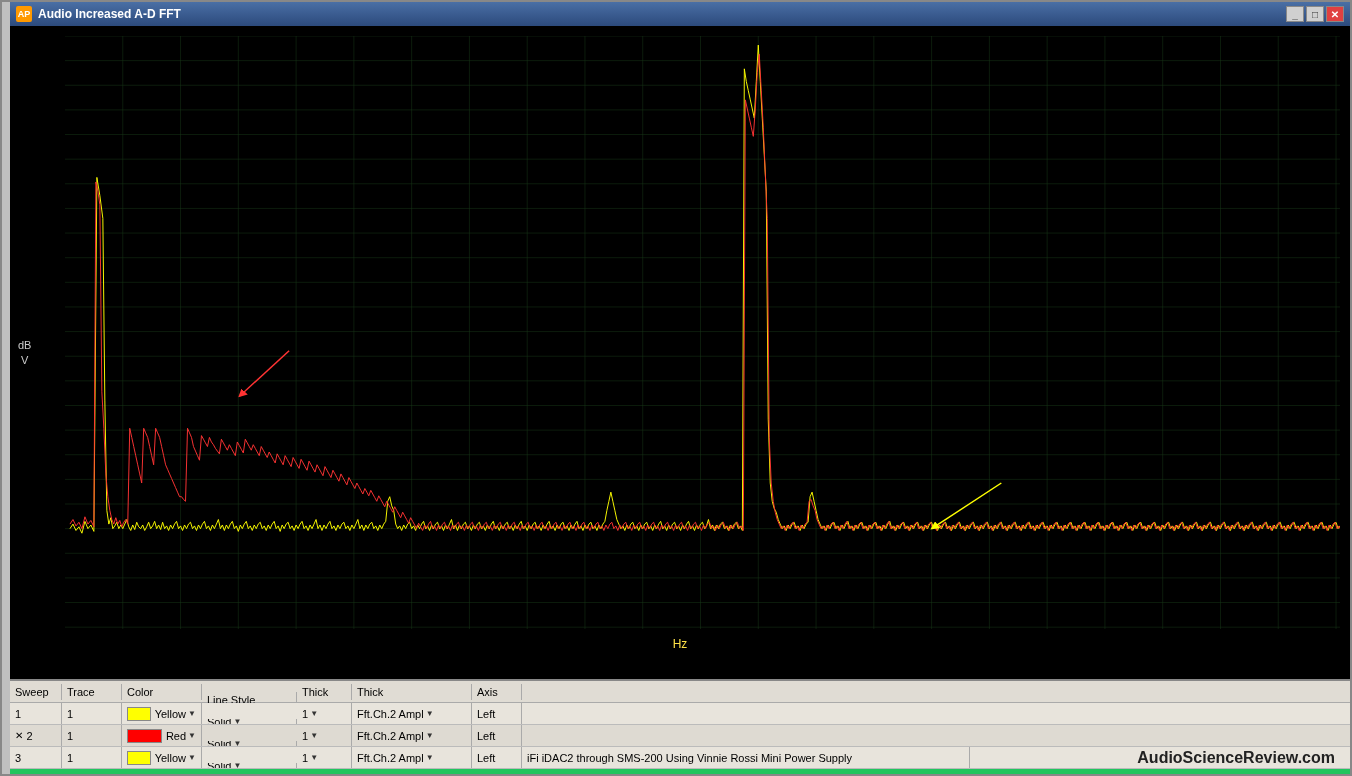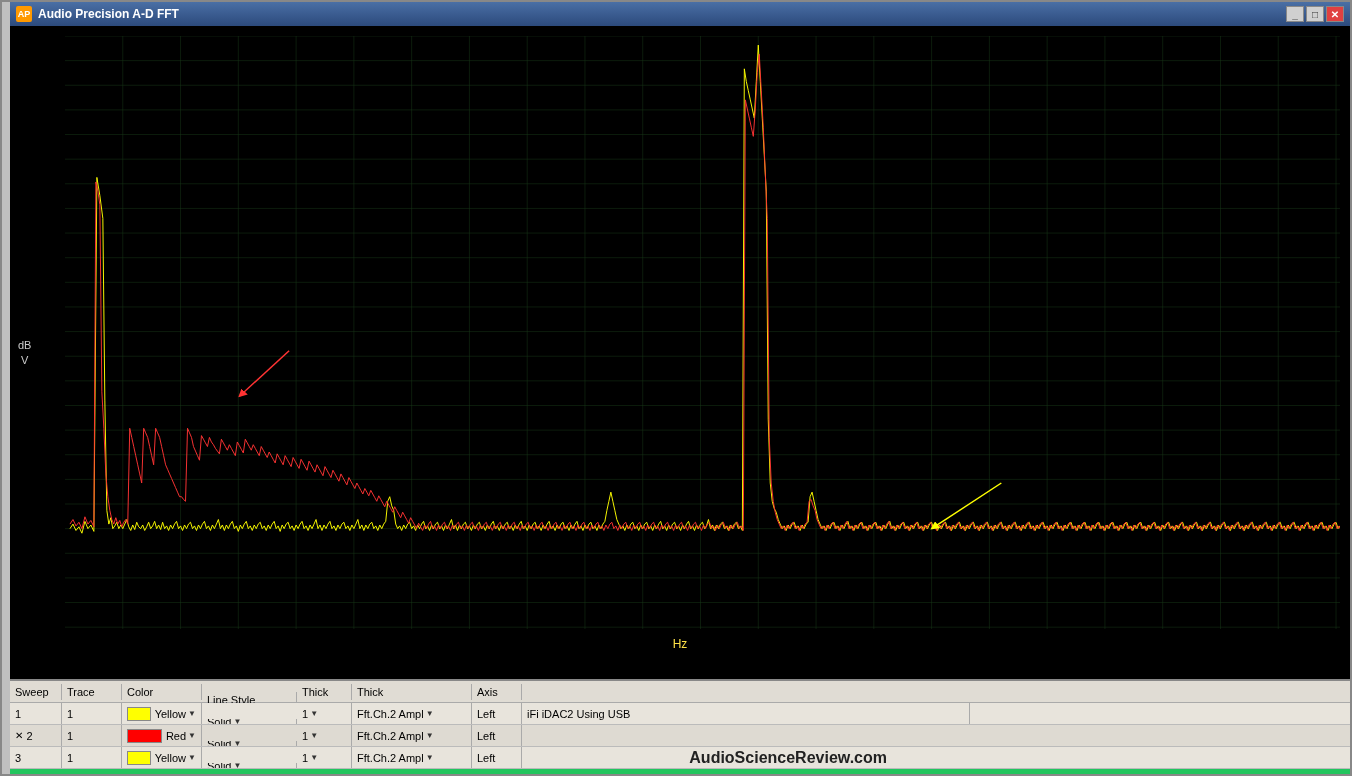--- a/index.html
+++ b/index.html
@@ -207,21 +207,21 @@
       font-size: 10px;
     }
   </style>
 </head>
 <body>
 
 <div class="window">
 
   <div class="title-bar">
     <div class="title-bar-icon">AP</div>
-    <span class="title-bar-title">Audio Precision   A-D FFT</span>
+    <span class="title-bar-title">Audio Increased   A-D FFT</span>
     <div class="title-bar-buttons">
       <div class="title-bar-btn">_</div>
       <div class="title-bar-btn">□</div>
       <div class="title-bar-btn close">✕</div>
     </div>
   </div>
 
   <div class="chart-area">
 
     <div class="ap-logo">Ap</div>
@@ -630,23 +630,20 @@
           <span>1</span>
           <span class="dropdown-arrow">▼</span>
         </div>
         <div class="table-cell col-data dropdown-cell">
           <span>Fft.Ch.2 Ampl</span>
           <span class="dropdown-arrow">▼</span>
         </div>
         <div class="table-cell col-axis">
           <span>Left</span>
         </div>
-        <div class="table-cell col-comment">
-          <span>iFi iDAC2 Using USB</span>
-        </div>
         <div style="width:380px;border-right:none;" class="table-cell"></div>
       </div>
 
       <div class="table-row">
         <div class="table-cell col-sweep">
           <span class="checkbox-x">✕</span>
           <span>2</span>
         </div>
         <div class="table-cell col-trace">
           <span>1</span>
@@ -694,19 +691,22 @@
           <span>1</span>
           <span class="dropdown-arrow">▼</span>
         </div>
         <div class="table-cell col-data dropdown-cell">
           <span>Fft.Ch.2 Ampl</span>
           <span class="dropdown-arrow">▼</span>
         </div>
         <div class="table-cell col-axis">
           <span>Left</span>
         </div>
+        <div class="table-cell col-comment">
+          <span>iFi iDAC2 through SMS-200 Using Vinnie Rossi Mini Power Supply</span>
+        </div>
         <div style="width:380px;border-right:none;position:relative;" class="table-cell">
           <span style="position:absolute;right:15px;top:50%;transform:translateY(-50%);font-size:16px;font-weight:bold;color:#222;">AudioScienceReview.com</span>
         </div>
       </div>
     </div>
   </div>
 </div>
 
 </body></html>

